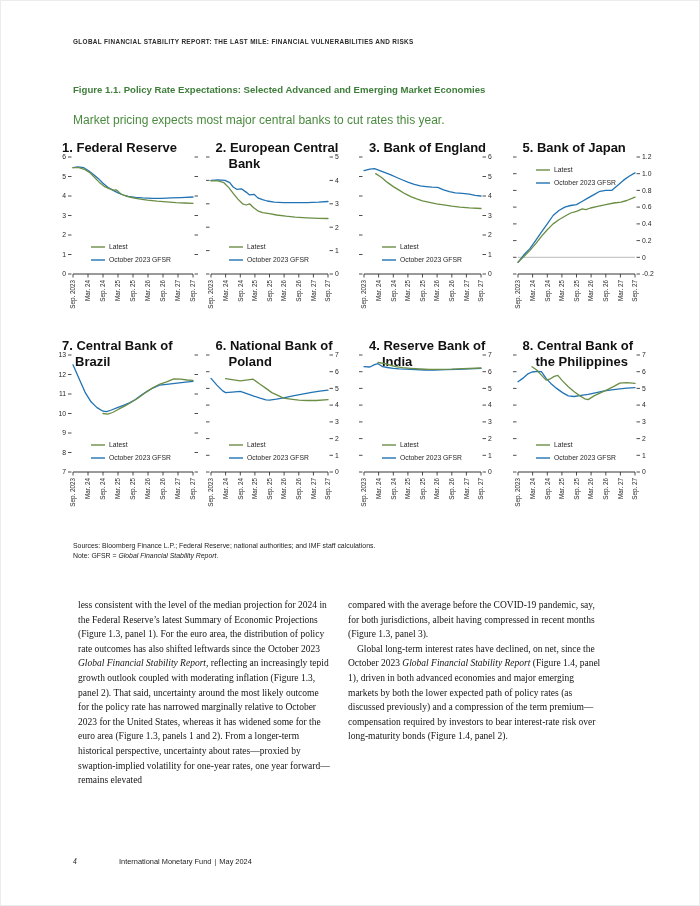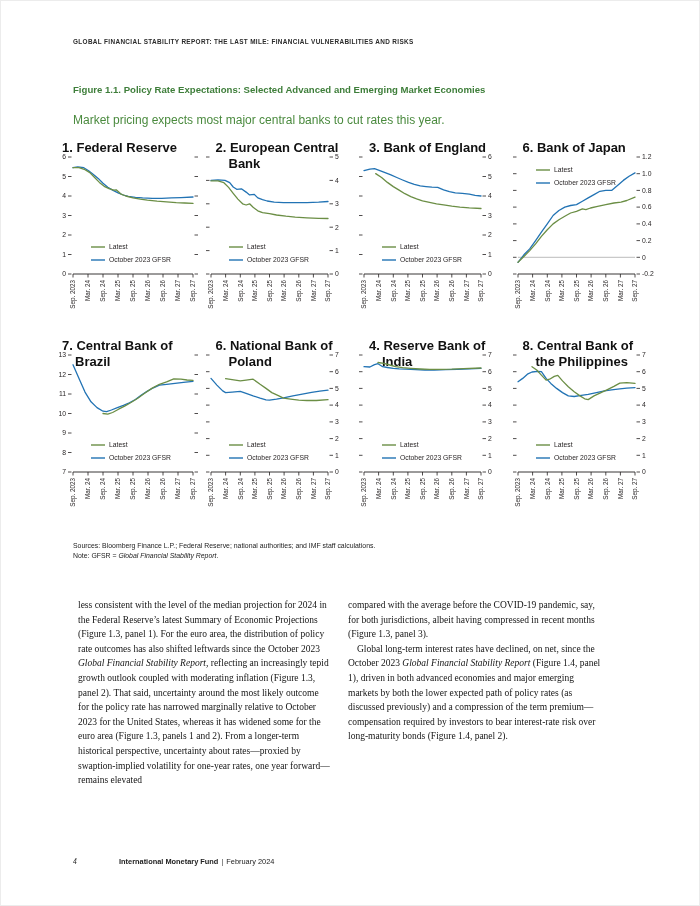--- a/index.html
+++ b/index.html
@@ -28,21 +28,21 @@
   .src div{margin:0;}
   .cols{position:absolute;left:77px;top:597px;width:532px;display:flex;gap:17px;}
   .col{width:253px;font-family:"Liberation Serif",serif;font-size:9.5px;
         line-height:14.6px;color:#141414;}
   .body-p{margin:0;}
   .body-p.ind{text-indent:9px;}
   .col-h{font-family:"Liberation Sans",sans-serif;color:#3e7e3a;font-size:9.2px;
         font-weight:700;margin:21px 0 8px;line-height:1.2;}
   .footer{position:absolute;left:72px;top:856px;font-size:7.4px;display:flex;align-items:baseline;color:#222;}
   .pgnum{font-family:"Liberation Serif",serif;font-style:italic;font-size:7.6px;width:46px;}
-  .pub{font-weight:700;}
+  .pub{font-weight:400;}
   .sep{margin:0 3px;color:#444;font-weight:400;}
   em{font-style:italic;}
 </style>
 </head>
 <body>
 
 <div class="page">
 
   <div class="running-head">GLOBAL FINANCIAL STABILITY REPORT: THE LAST MILE: FINANCIAL VULNERABILITIES AND RISKS</div>
 
@@ -187,21 +187,21 @@
           <text class="xl" x="114.60000000000001" y="128" transform="rotate(-90 114.60000000000001 128)">Mar. 27</text>
           <line class="tk" x1="127.0" y1="122" x2="127.0" y2="125.5"></line>
           <text class="xl" x="129.2" y="128" transform="rotate(-90 129.2 128)">Sep. 27</text>
           <polyline points="10.0,18.7 15.9,17.1 20.5,16.7 25.2,18.3 31.1,20.6 36.9,22.9 42.8,25.5 48.6,28.0 54.5,30.4 60.3,32.3 66.2,33.9 72.0,34.6 77.9,35.2 83.7,35.4 89.6,37.8 95.4,39.7 101.3,40.9 108.3,41.3 115.3,42.1 121.1,43.4 127.0,44.0" fill="none" stroke="#2273b4" stroke-width="1.3" stroke-linejoin="round" stroke-linecap="round"></polyline>
           <polyline points="21.7,21.6 27.6,25.5 33.4,30.4 39.3,34.6 45.1,38.1 50.9,41.7 56.8,44.6 62.6,46.9 68.5,48.9 75.5,50.4 82.5,51.8 89.6,52.8 97.8,54.1 105.9,55.1 115.3,55.9 127.0,56.5" fill="none" stroke="#6b8e45" stroke-width="1.3" stroke-linejoin="round" stroke-linecap="round"></polyline>
           <line x1="28" y1="95" x2="42" y2="95" stroke="#6b8e45" stroke-width="1.4"></line>
           <text class="lg" x="46" y="97.4">Latest</text>
           <line x1="28" y1="108" x2="42" y2="108" stroke="#2273b4" stroke-width="1.4"></line>
           <text class="lg" x="46" y="110.4">October 2023 GFSR</text>
         </svg></div>
-      <div class="panel"><div class="panel-title">6. Bank of Japan</div><svg width="153" height="172" viewBox="0 0 153 172">
+      <div class="panel"><div class="panel-title">5. Bank of Japan</div><svg width="153" height="172" viewBox="0 0 153 172">
           <line class="tk" x1="5" y1="122.0" x2="8.5" y2="122.0"></line>
           <line class="tk" x1="128.5" y1="122.0" x2="132" y2="122.0"></line>
           <text class="yl" x="134" y="124.3">-0.2</text>
           <line class="tk" x1="5" y1="105.3" x2="8.5" y2="105.3"></line>
           <line class="tk" x1="128.5" y1="105.3" x2="132" y2="105.3"></line>
           <text class="yl" x="134" y="107.6">0</text>
           <line class="tk" x1="5" y1="88.6" x2="8.5" y2="88.6"></line>
           <line class="tk" x1="128.5" y1="88.6" x2="132" y2="88.6"></line>
           <text class="yl" x="134" y="90.89999999999999">0.2</text>
           <line class="tk" x1="5" y1="71.9" x2="8.5" y2="71.9"></line>
@@ -462,16 +462,16 @@
     <div class="col" id="col-right">
         <p class="body-p"><span>compared with the average before the COVID-19 pandemic, say, for both jurisdictions, albeit having compressed in recent months (Figure 1.3, panel 3).</span></p>
         <p class="body-p ind"><span>Global long-term interest rates have declined, on net, since the October 2023 </span><em>Global Financial Stability Report</em><span> (Figure 1.4, panel 1), driven in both advanced economies and major emerging markets by both the lower expected path of policy rates (as discussed previously) and a compression of the term premium—compensation required by investors to bear interest-rate risk over long-maturity bonds (Figure 1.4, panel 2).</span></p>
       </div>
   </div>
 
   <div class="footer">
     <span class="pgnum">4</span>
     <span class="pub">International Monetary Fund</span>
     <span class="sep">|</span>
-    <span class="date">February 2024</span>
+    <span class="date">May 2024</span>
   </div>
 
 </div>
 
 </body></html>

